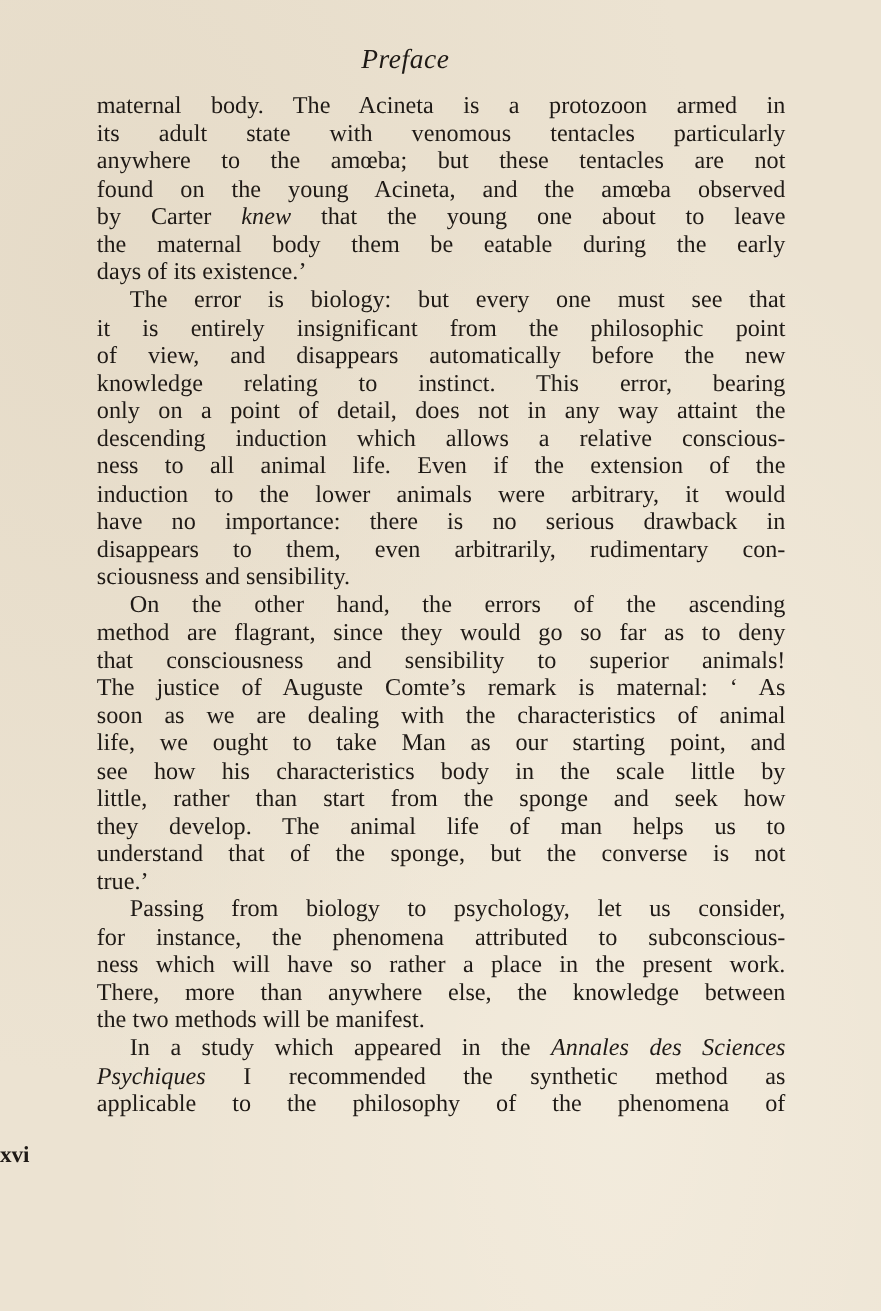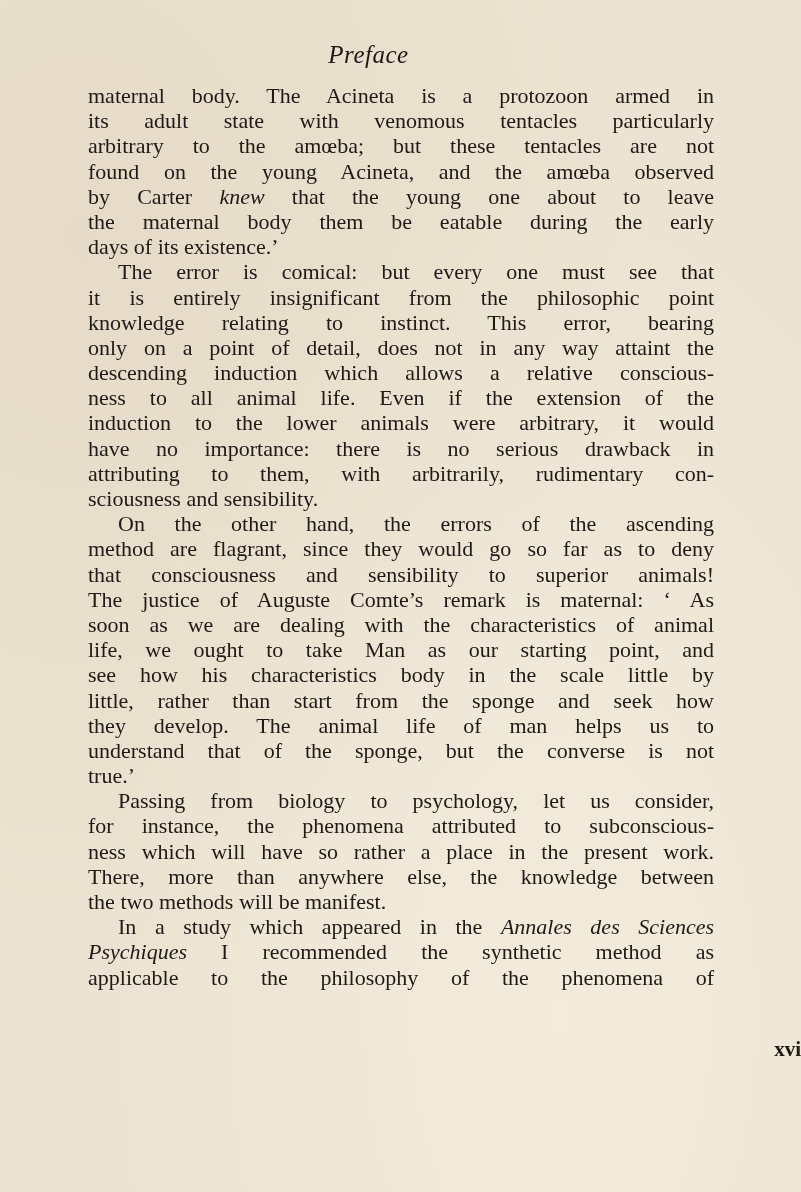--- a/index.html
+++ b/index.html
@@ -55,48 +55,49 @@
     }
     .line.indent {
       padding-left: 30px;
     }
     .line i { font-style: italic; }
     .folio {
       position: absolute;
       top: 1037px;
       left: 0;
       width: 801px;
-      text-align: right;
+      text-align: left;
       font-size: 21px;
       line-height: 24px;
       font-weight: bold;
     }
   </style>
 </head>
 <body>
 
 <div class="page">
   <div class="running-head">Preface</div>
   <div class="text-block" id="text-block">
       <div class="line"><span>maternal body.  The Acineta is a protozoon armed in</span></div>
       <div class="line"><span>its adult state with venomous tentacles particularly</span></div>
-      <div class="line"><span>arbitrary to the amœba;  but these tentacles are not</span></div>
+      <div class="line"><span>anywhere to the amœba;  but these tentacles are not</span></div>
       <div class="line"><span>found on the young Acineta, and the amœba observed</span></div>
       <div class="line"><span>by Carter </span><i>knew</i><span> that the young one about to leave</span></div>
       <div class="line"><span>the maternal body them be eatable during the early</span></div>
       <div class="line last"><span>days of its existence.’</span></div>
-      <div class="line indent"><span>The error is comical:  but every one must see that</span></div>
+      <div class="line indent"><span>The error is biology:  but every one must see that</span></div>
       <div class="line"><span>it is entirely insignificant from the philosophic point</span></div>
+      <div class="line"><span>of view, and disappears automatically before the new</span></div>
       <div class="line"><span>knowledge relating to instinct.  This error, bearing</span></div>
       <div class="line"><span>only on a point of detail, does not in any way attaint the</span></div>
       <div class="line"><span>descending induction which allows a relative conscious-</span></div>
       <div class="line"><span>ness to all animal life.  Even if the extension of the</span></div>
       <div class="line"><span>induction to the lower animals were arbitrary, it would</span></div>
       <div class="line"><span>have no importance:  there is no serious drawback in</span></div>
-      <div class="line"><span>attributing to them, with arbitrarily, rudimentary con-</span></div>
+      <div class="line"><span>disappears to them, even arbitrarily, rudimentary con-</span></div>
       <div class="line last"><span>sciousness and sensibility.</span></div>
       <div class="line indent"><span>On the other hand, the errors of the ascending</span></div>
       <div class="line"><span>method are flagrant, since they would go so far as to deny</span></div>
       <div class="line"><span>that consciousness and sensibility to superior animals!</span></div>
       <div class="line"><span>The justice of Auguste Comte’s remark is maternal:  ‘ As</span></div>
       <div class="line"><span>soon as we are dealing with the characteristics of animal</span></div>
       <div class="line"><span>life, we ought to take Man as our starting point, and</span></div>
       <div class="line"><span>see how his characteristics body in the scale little by</span></div>
       <div class="line"><span>little, rather than start from the sponge and seek how</span></div>
       <div class="line"><span>they develop.  The animal life of man helps us to</span></div>

